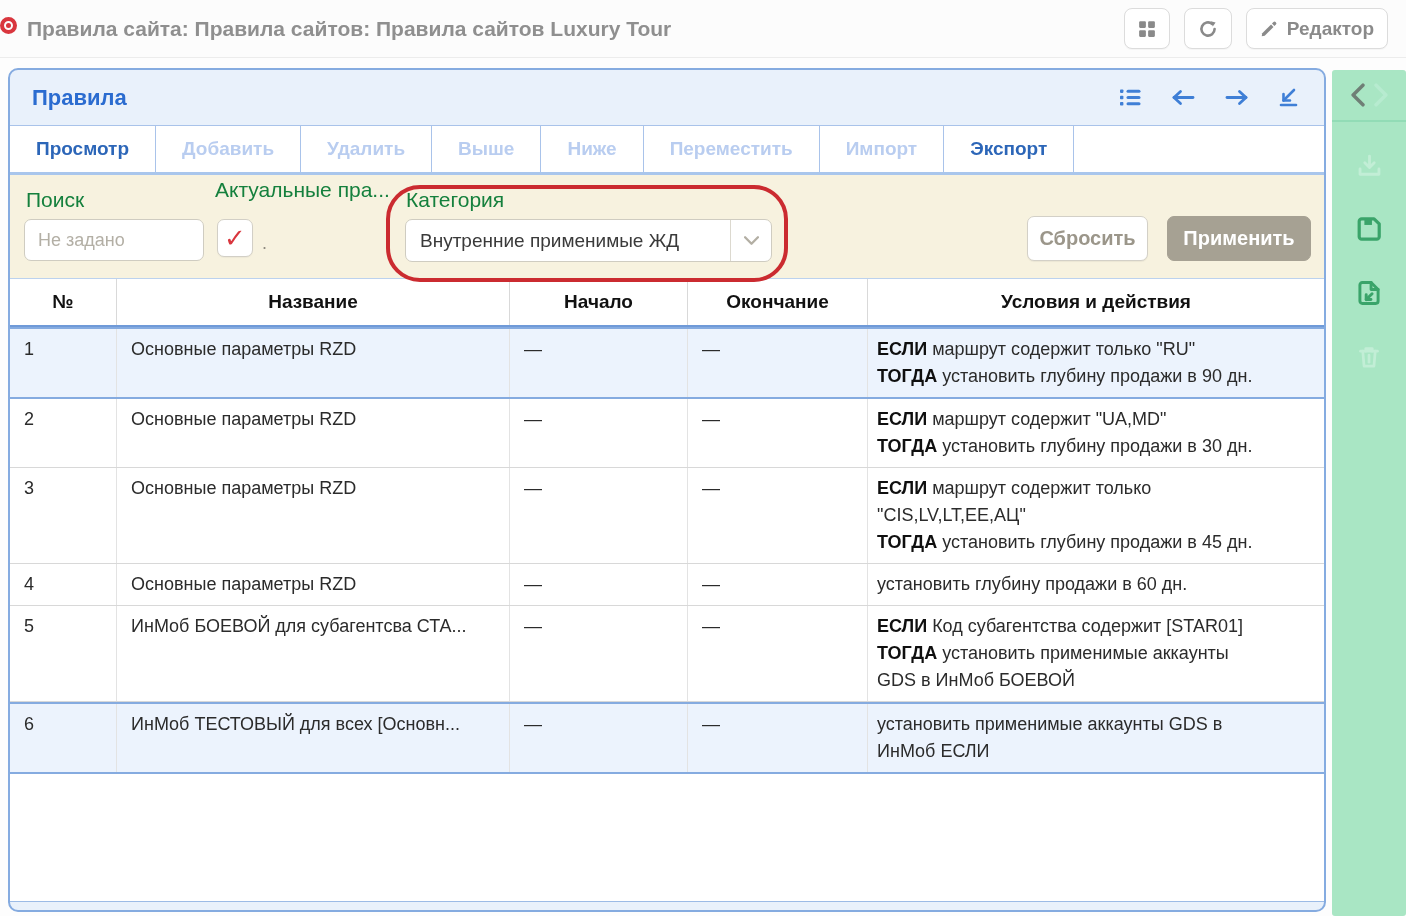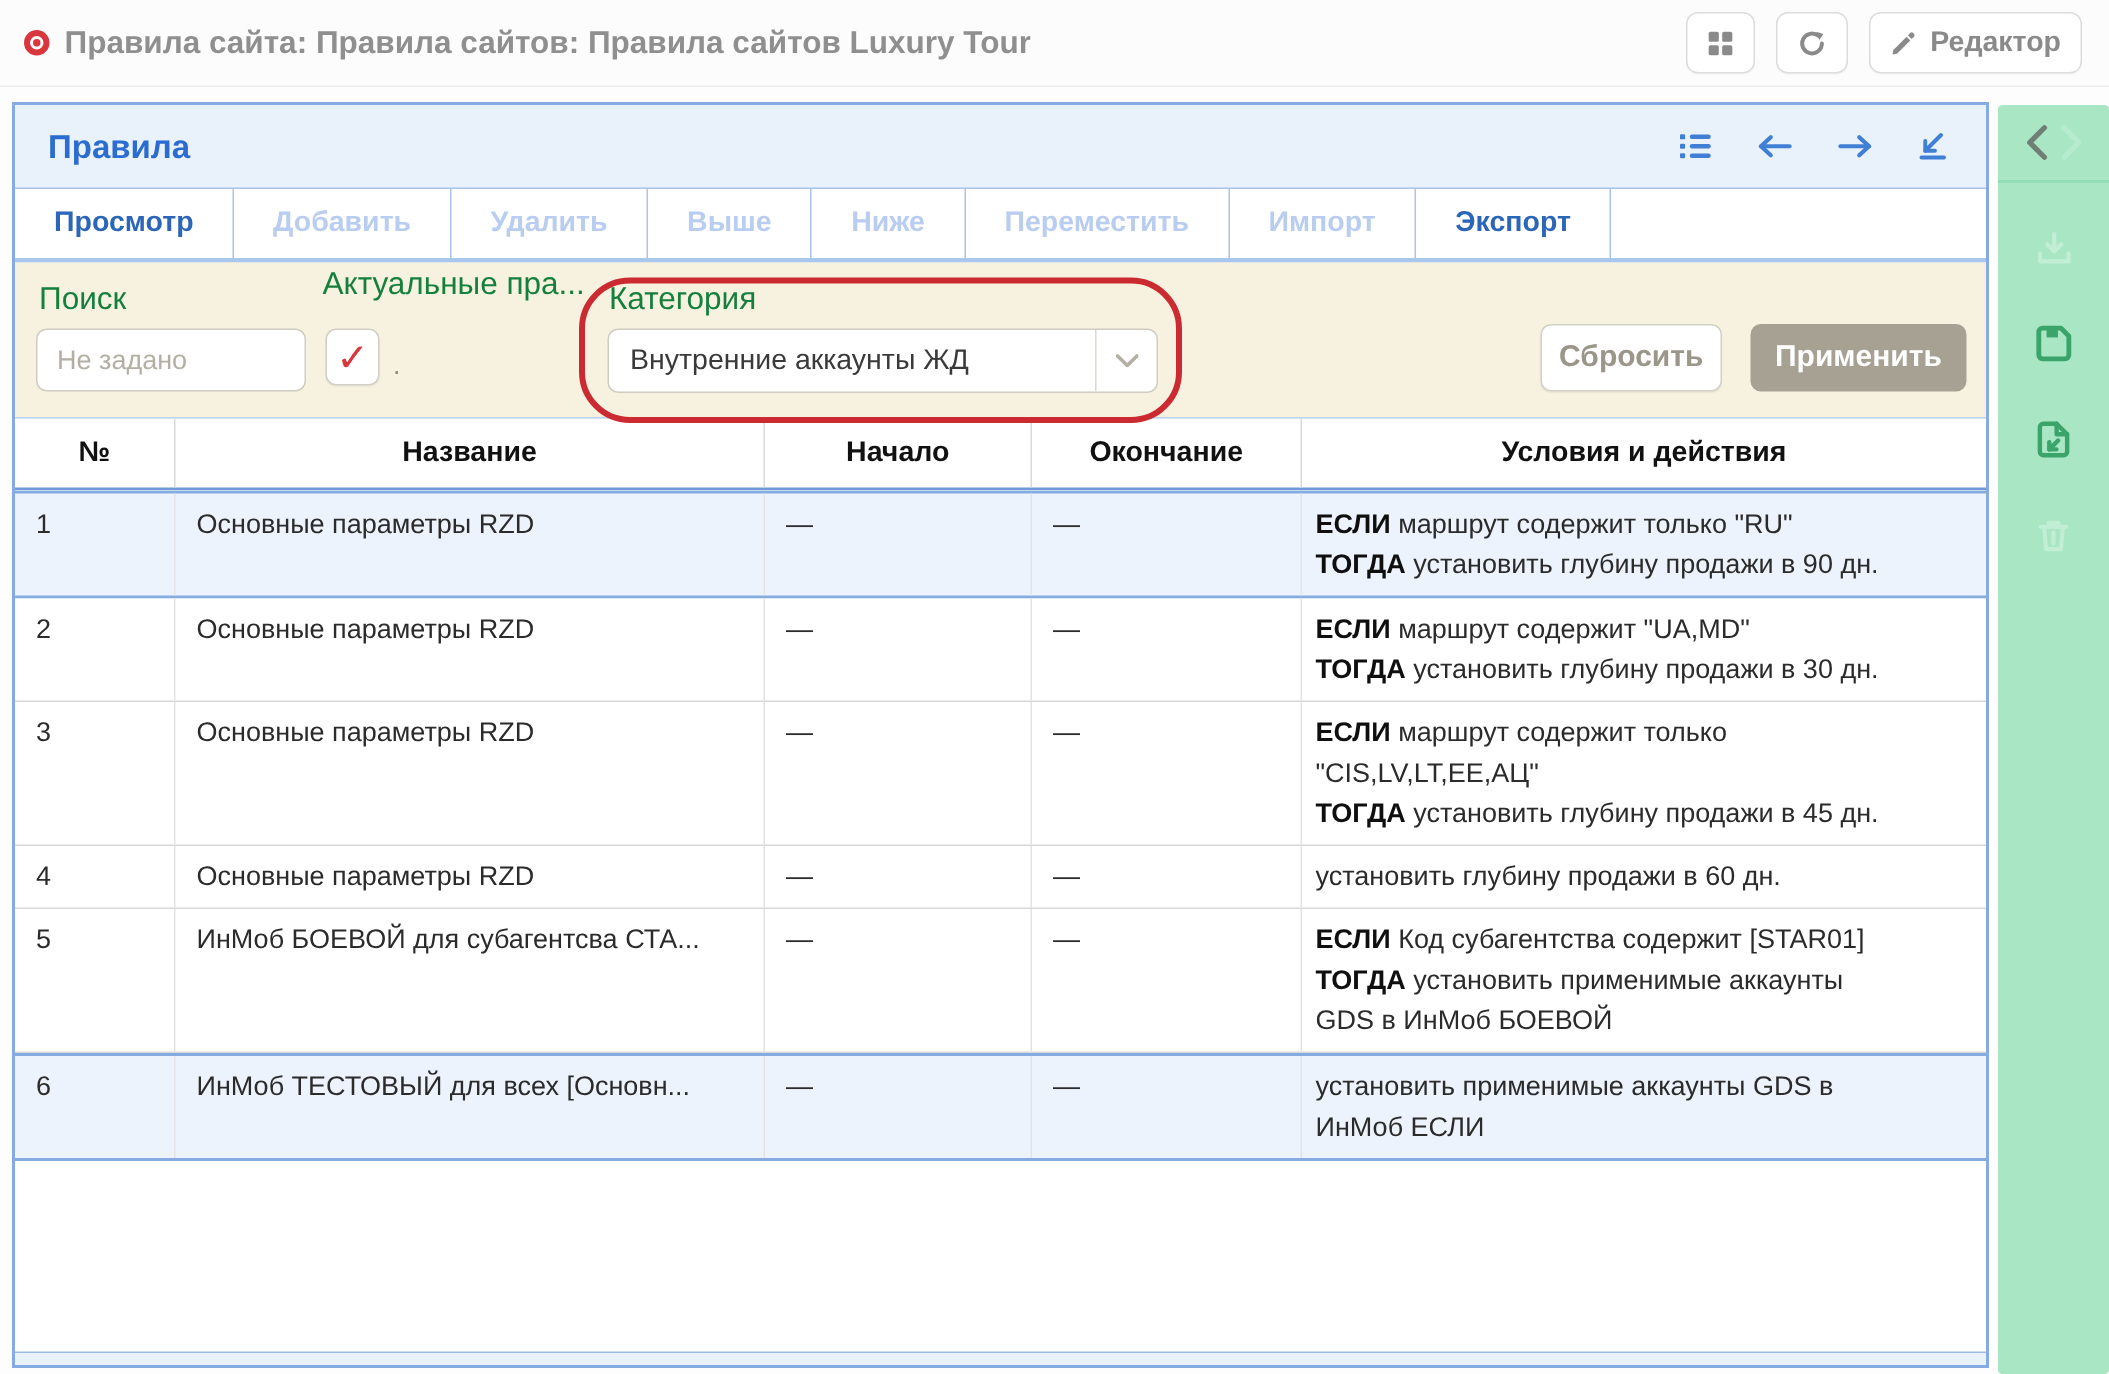--- a/index.html
+++ b/index.html
@@ -3,36 +3,36 @@
 <meta charset="utf-8">
 <style>
   * { margin:0; padding:0; box-sizing:border-box; }
   html,body { width:1406px; height:916px; overflow:hidden; background:#fdfdfd;
     font-family:"Liberation Sans","DejaVu Sans",sans-serif; }
   .stage { position:relative; width:1406px; height:916px; }
 
   
   .top-header { position:absolute; left:0; top:0; width:1406px; height:58px;
     background:#fcfcfc; display:flex; align-items:center; border-bottom:1px solid #ececec; }
-  .title-wrap { display:flex; align-items:center; gap:10px; padding-left:16px; flex:1; min-width:0; }
+  .title-wrap { display:flex; align-items:flex-start; gap:10px; flex:1; min-width:0; }
   .target-icon { width:17px; height:17px; border:4px solid #d9363e; border-radius:50%;
     position:relative; flex:0 0 auto; }
   .target-icon::after { content:""; position:absolute; left:2px; top:2px; width:5px; height:5px;
     border-radius:50%; background:#d9363e; }
   .page-title { font-size:21px; font-weight:bold; color:#8f8f8f; white-space:nowrap;
     overflow:hidden; text-overflow:ellipsis; }
   .hdr-buttons { display:flex; align-items:center; gap:14px; padding-right:18px; }
   .hdr-btn { height:41px; min-width:46px; border:1px solid #dcdcdc; border-radius:8px;
     background:#fff; display:flex; align-items:center; justify-content:center; gap:9px;
     color:#8a8a8a; font-weight:bold; font-size:19px; padding:0 13px; cursor:pointer;
     box-shadow:0 1px 1px rgba(0,0,0,.03); }
 
   
   .panel { position:absolute; left:8px; top:68px; width:1318px; height:844px;
-    background:#e9f1fb; border:2px solid #85abe0; border-radius:0;
+    background:#e9f1fb; border:2px solid #85abe0; border-radius:10px;
     display:flex; flex-direction:column; overflow:hidden; }
   .panel-header { height:56px; flex:0 0 auto; display:flex; align-items:center;
     padding:0 22px; border-bottom:1px solid #a9c3ea; }
   .panel-title { font-size:22px; font-weight:bold; color:#2b6cd0; flex:1; }
   .panel-hdr-icons { display:flex; align-items:center; gap:30px; padding-right:4px; }
   .picon { display:flex; align-items:center; cursor:pointer; }
 
   .tabbar { height:49px; flex:0 0 auto; display:flex; background:#fff;
     border-bottom:3px solid #a9c6ec; }
   .tab { height:100%; display:flex; align-items:center; justify-content:center;
@@ -197,21 +197,21 @@
     <div class="filterbar">
       <span class="flabel search-label">Поиск</span>
       <input class="search-input" type="text" placeholder="Не задано" style="">
       <span class="flabel actual-label">Актуальные пра...</span>
       <div class="checkbox">
         <span class="check">✓</span>
       </div>
       <span class="actual-suffix">.</span>
       <span class="flabel cat-label">Категория</span>
       <div class="dropdown">
-        <span class="dropdown-value">Внутренние аккаунты ЖД</span>
+        <span class="dropdown-value">Внутренние применимые ЖД</span>
         <span class="dropdown-toggle">
           <span style="display:flex">
             <svg width="15" height="9" viewBox="0 0 14 8" fill="none" stroke="#b3afa4" stroke-width="2.2" stroke-linecap="round" stroke-linejoin="round">
                 <path d="M1 1 7 7 13 1"></path>
               </svg>
           </span>
         </span>
       </div>
       <button class="fbtn reset-btn">Сбросить</button>
       <button class="fbtn apply-btn">Применить</button>

